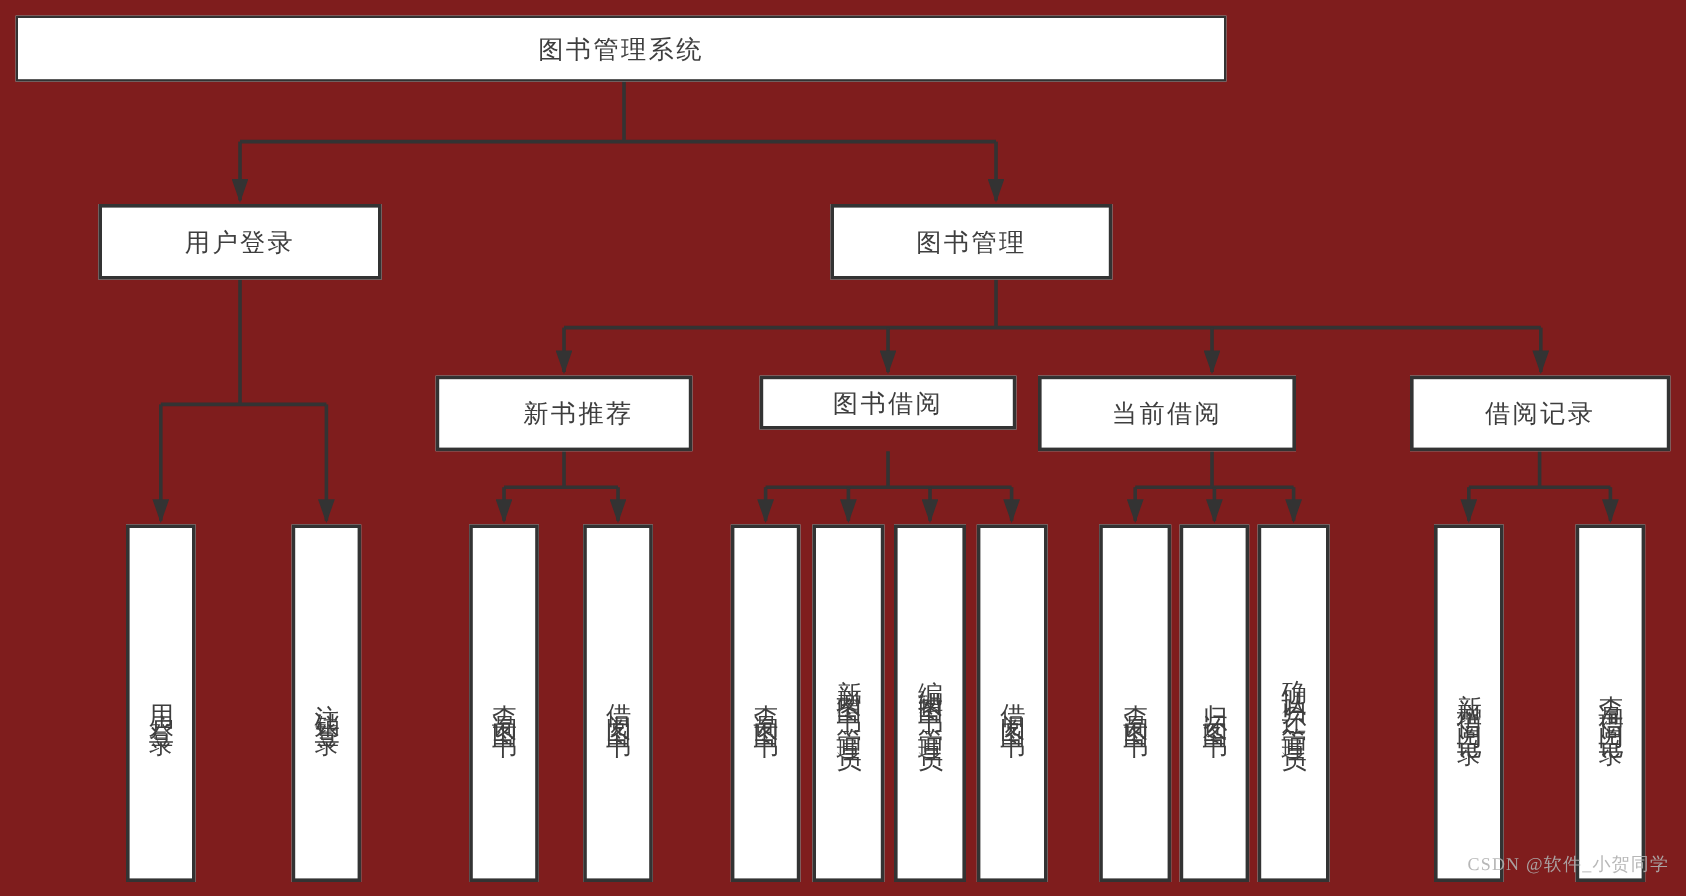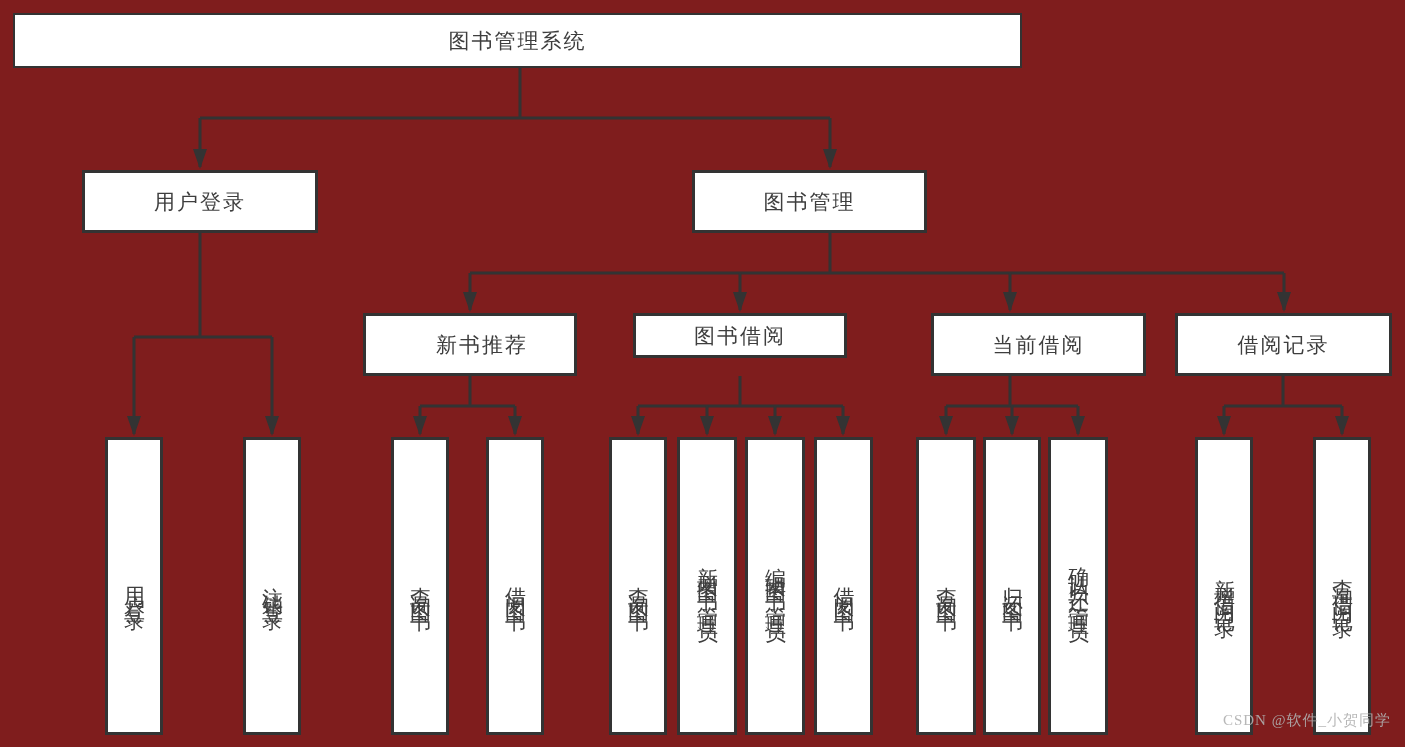--- a/index.html
+++ b/index.html
@@ -109,21 +109,21 @@
   <div class="node" style="left:692px; top:170px; width:235px; height:63px;">
     <span class="hlabel">图书管理</span>
   </div>
 
   <div class="node" style="left:363px; top:313px; width:214px; height:63px;padding-left:24px;">
     <span class="hlabel">新书推荐</span>
   </div>
   <div class="node" style="left:633px; top:313px; width:214px; height:45px;">
     <span class="hlabel">图书借阅</span>
   </div>
-  <div class="node" style="left:931px; top:313px; width:215px; height:63px;">
+  <div class="node" style="left:865px; top:313px; width:215px; height:63px;">
     <span class="hlabel">当前借阅</span>
   </div>
   <div class="node" style="left:1175px; top:313px; width:217px; height:63px;">
     <span class="hlabel">借阅记录</span>
   </div>
 
   <div class="node" style="left:105px; top:437px; width:58px; height:298px;">
     <span class="vlabel">用户登录</span>
   </div>
   <div class="node" style="left:243px; top:437px; width:58px; height:298px;">

